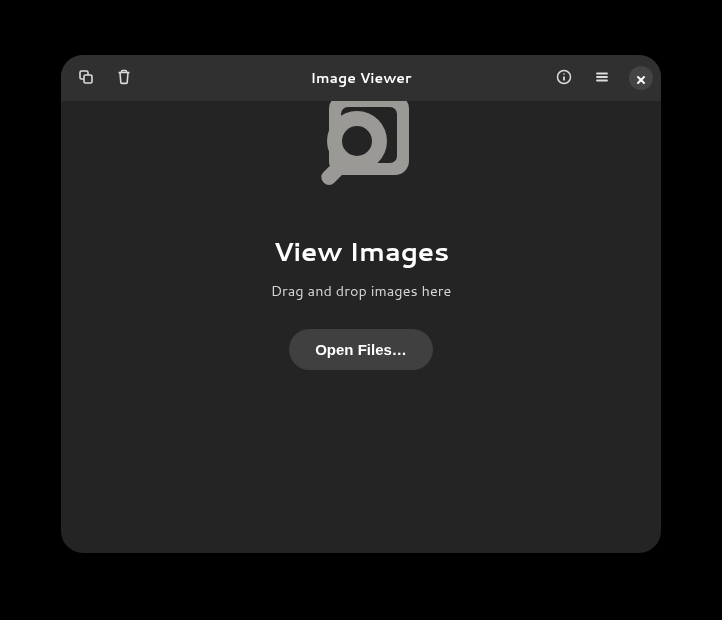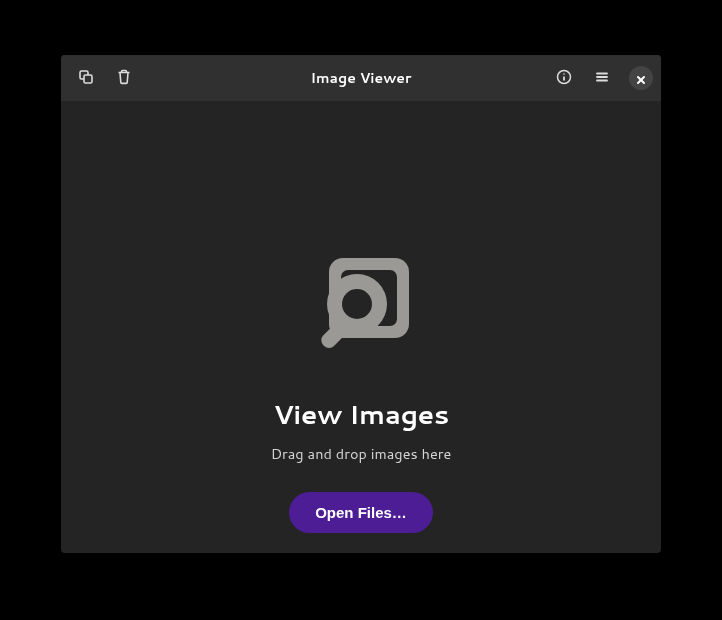--- a/index.html
+++ b/index.html
@@ -10,21 +10,21 @@
       font-family: -apple-system, Cantarell, "Segoe UI", sans-serif;
       display: flex;
       align-items: flex-start;
       justify-content: center;
       padding-top: 55px;
     }
     .window {
       width: 600px;
       height: 498px;
       background: #242424;
-      border-radius: 4px;
+      border-radius: 22px;
       overflow: hidden;
       display: flex;
       flex-direction: column;
     }
     .titlebar {
       height: 46px;
       background: #303030;
       display: flex;
       align-items: center;
       padding: 0 8px;
@@ -65,21 +65,21 @@
       justify-content: center;
       cursor: pointer;
       color: #ffffff;
       margin-left: 6px;
     }
     .content {
       flex: 1;
       display: flex;
       flex-direction: column;
       align-items: center;
-      justify-content: flex-end;
+      justify-content: flex-start;
       padding-bottom: 20px;
     }
     .hero-icon {
       width: 120px;
       height: 120px;
       margin-bottom: 28px;
       margin-top: -18px;
       color: #9a9996;
     }
     .heading {
@@ -88,21 +88,21 @@
       font-weight: 800;
       letter-spacing: -0.5px;
       margin-bottom: 10px;
     }
     .subtext {
       color: #d5d5d5;
       font-size: 14.5px;
       margin-bottom: 28px;
     }
     .open-btn {
-      background: #4c1d95;
+      background: #404040;
       color: #ffffff;
       font-size: 15px;
       font-weight: 700;
       padding: 12px 26px;
       border-radius: 22px;
       border: none;
       cursor: pointer;
     }
   </style>
 </head>

